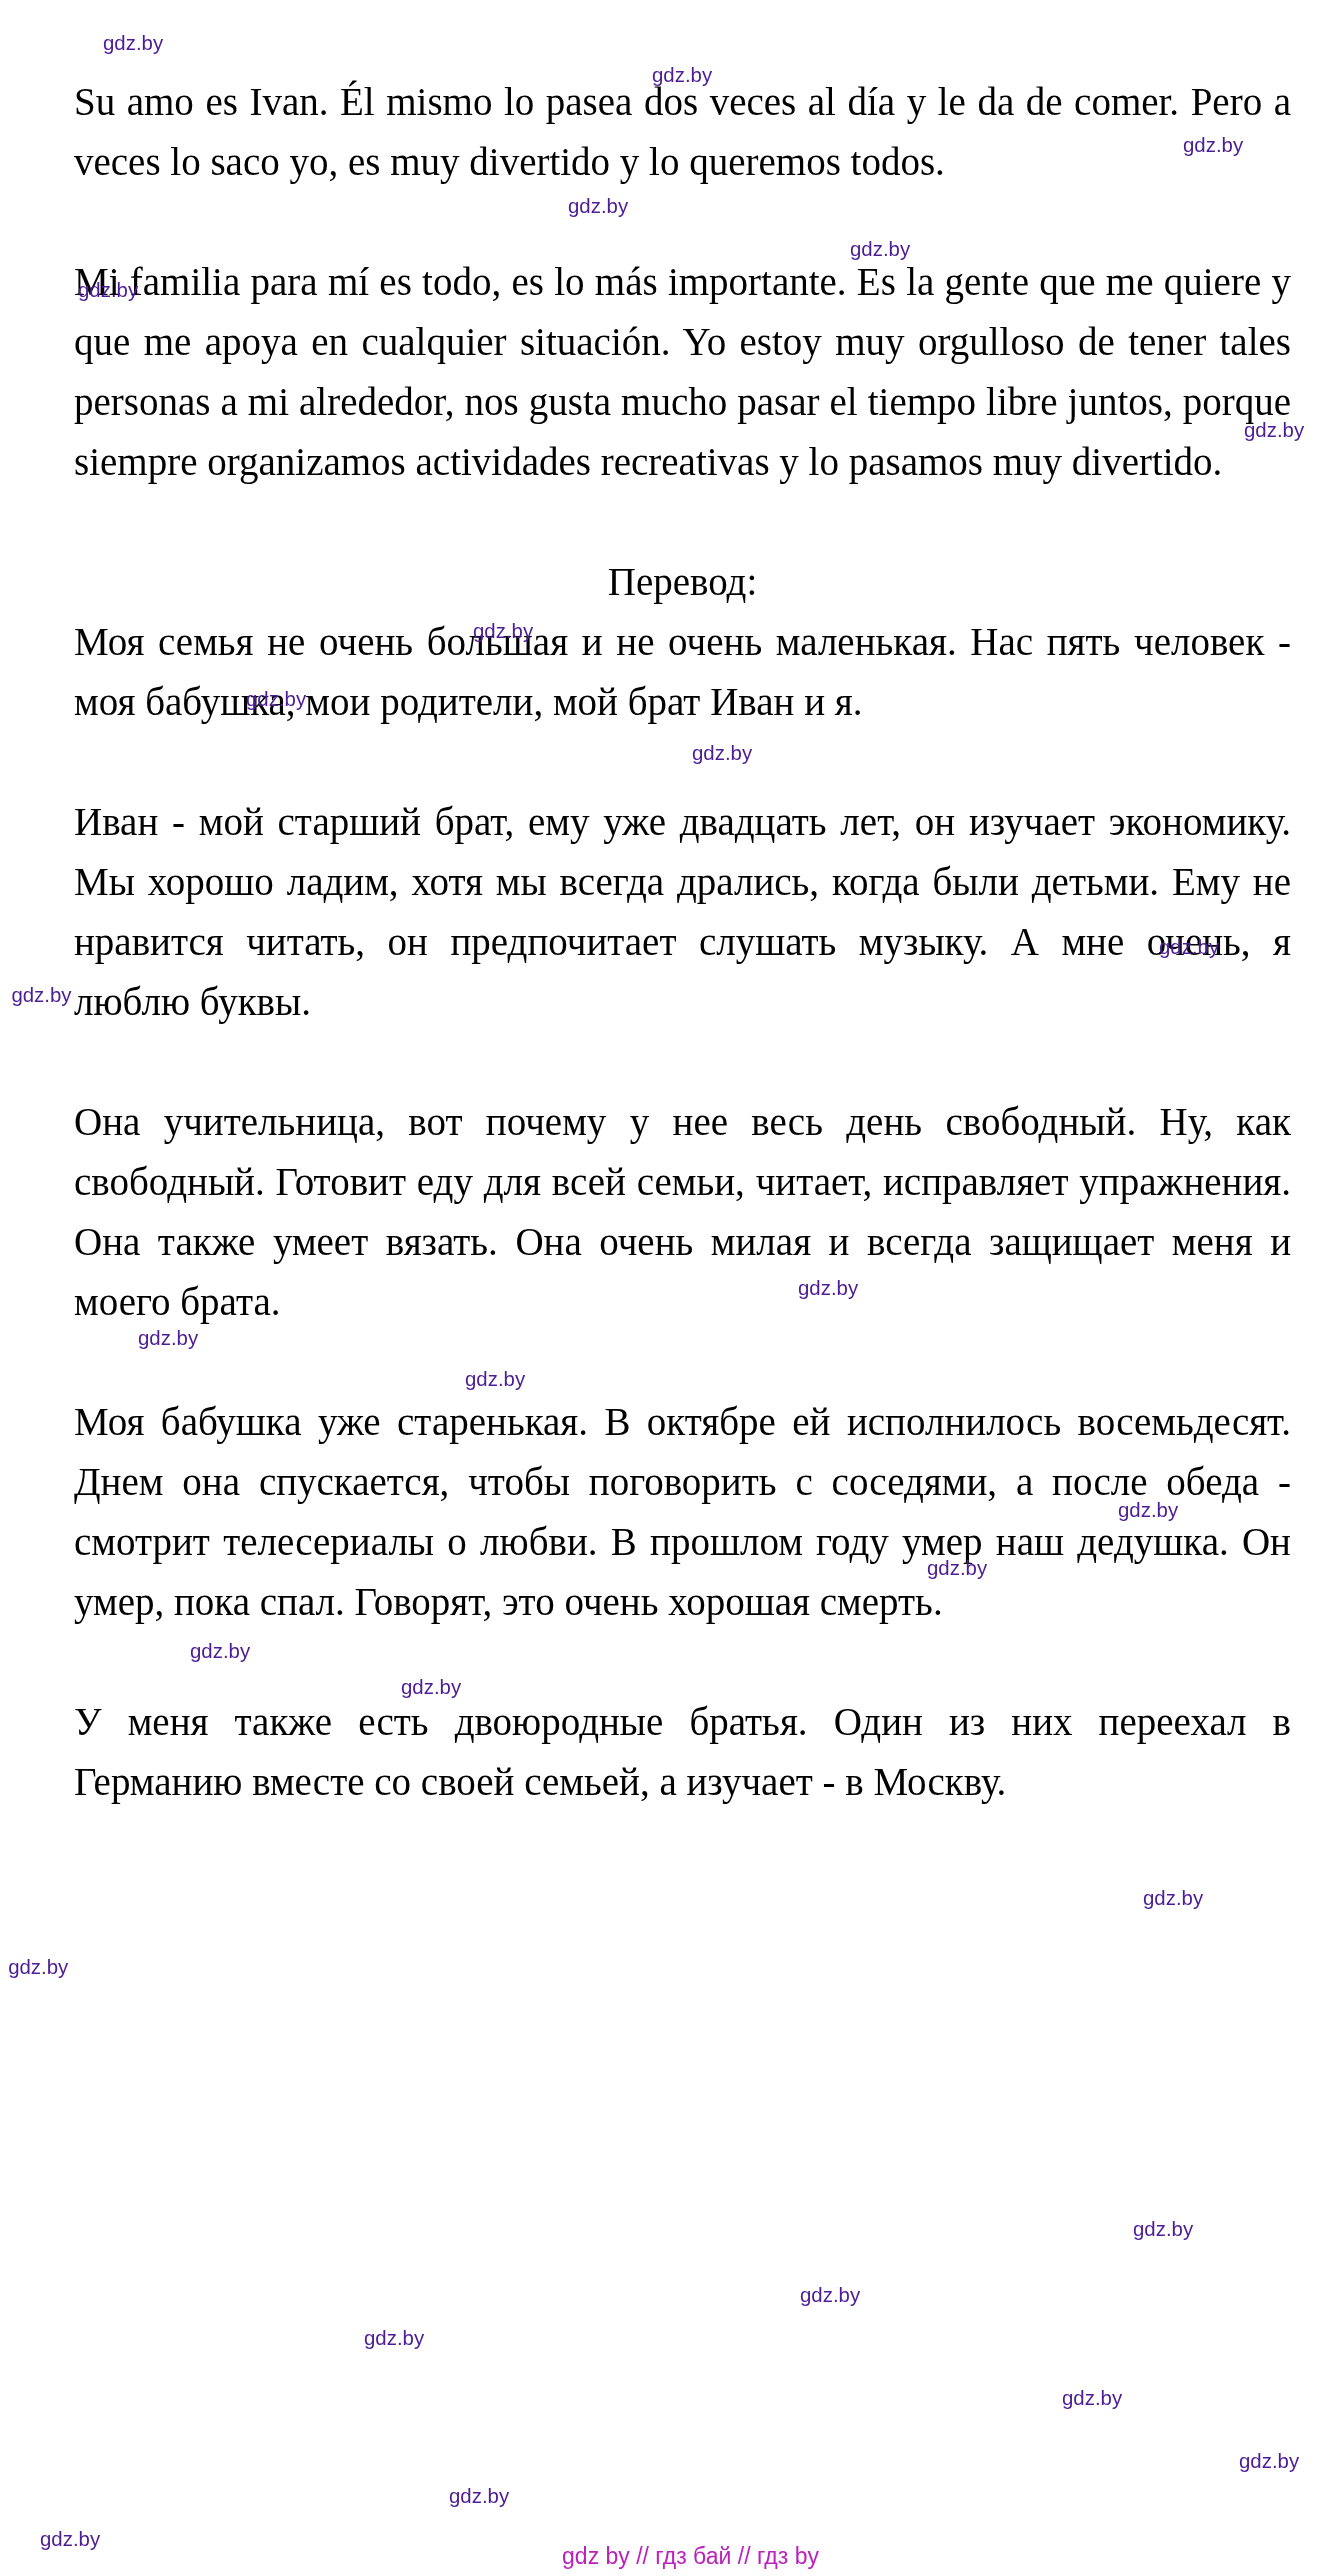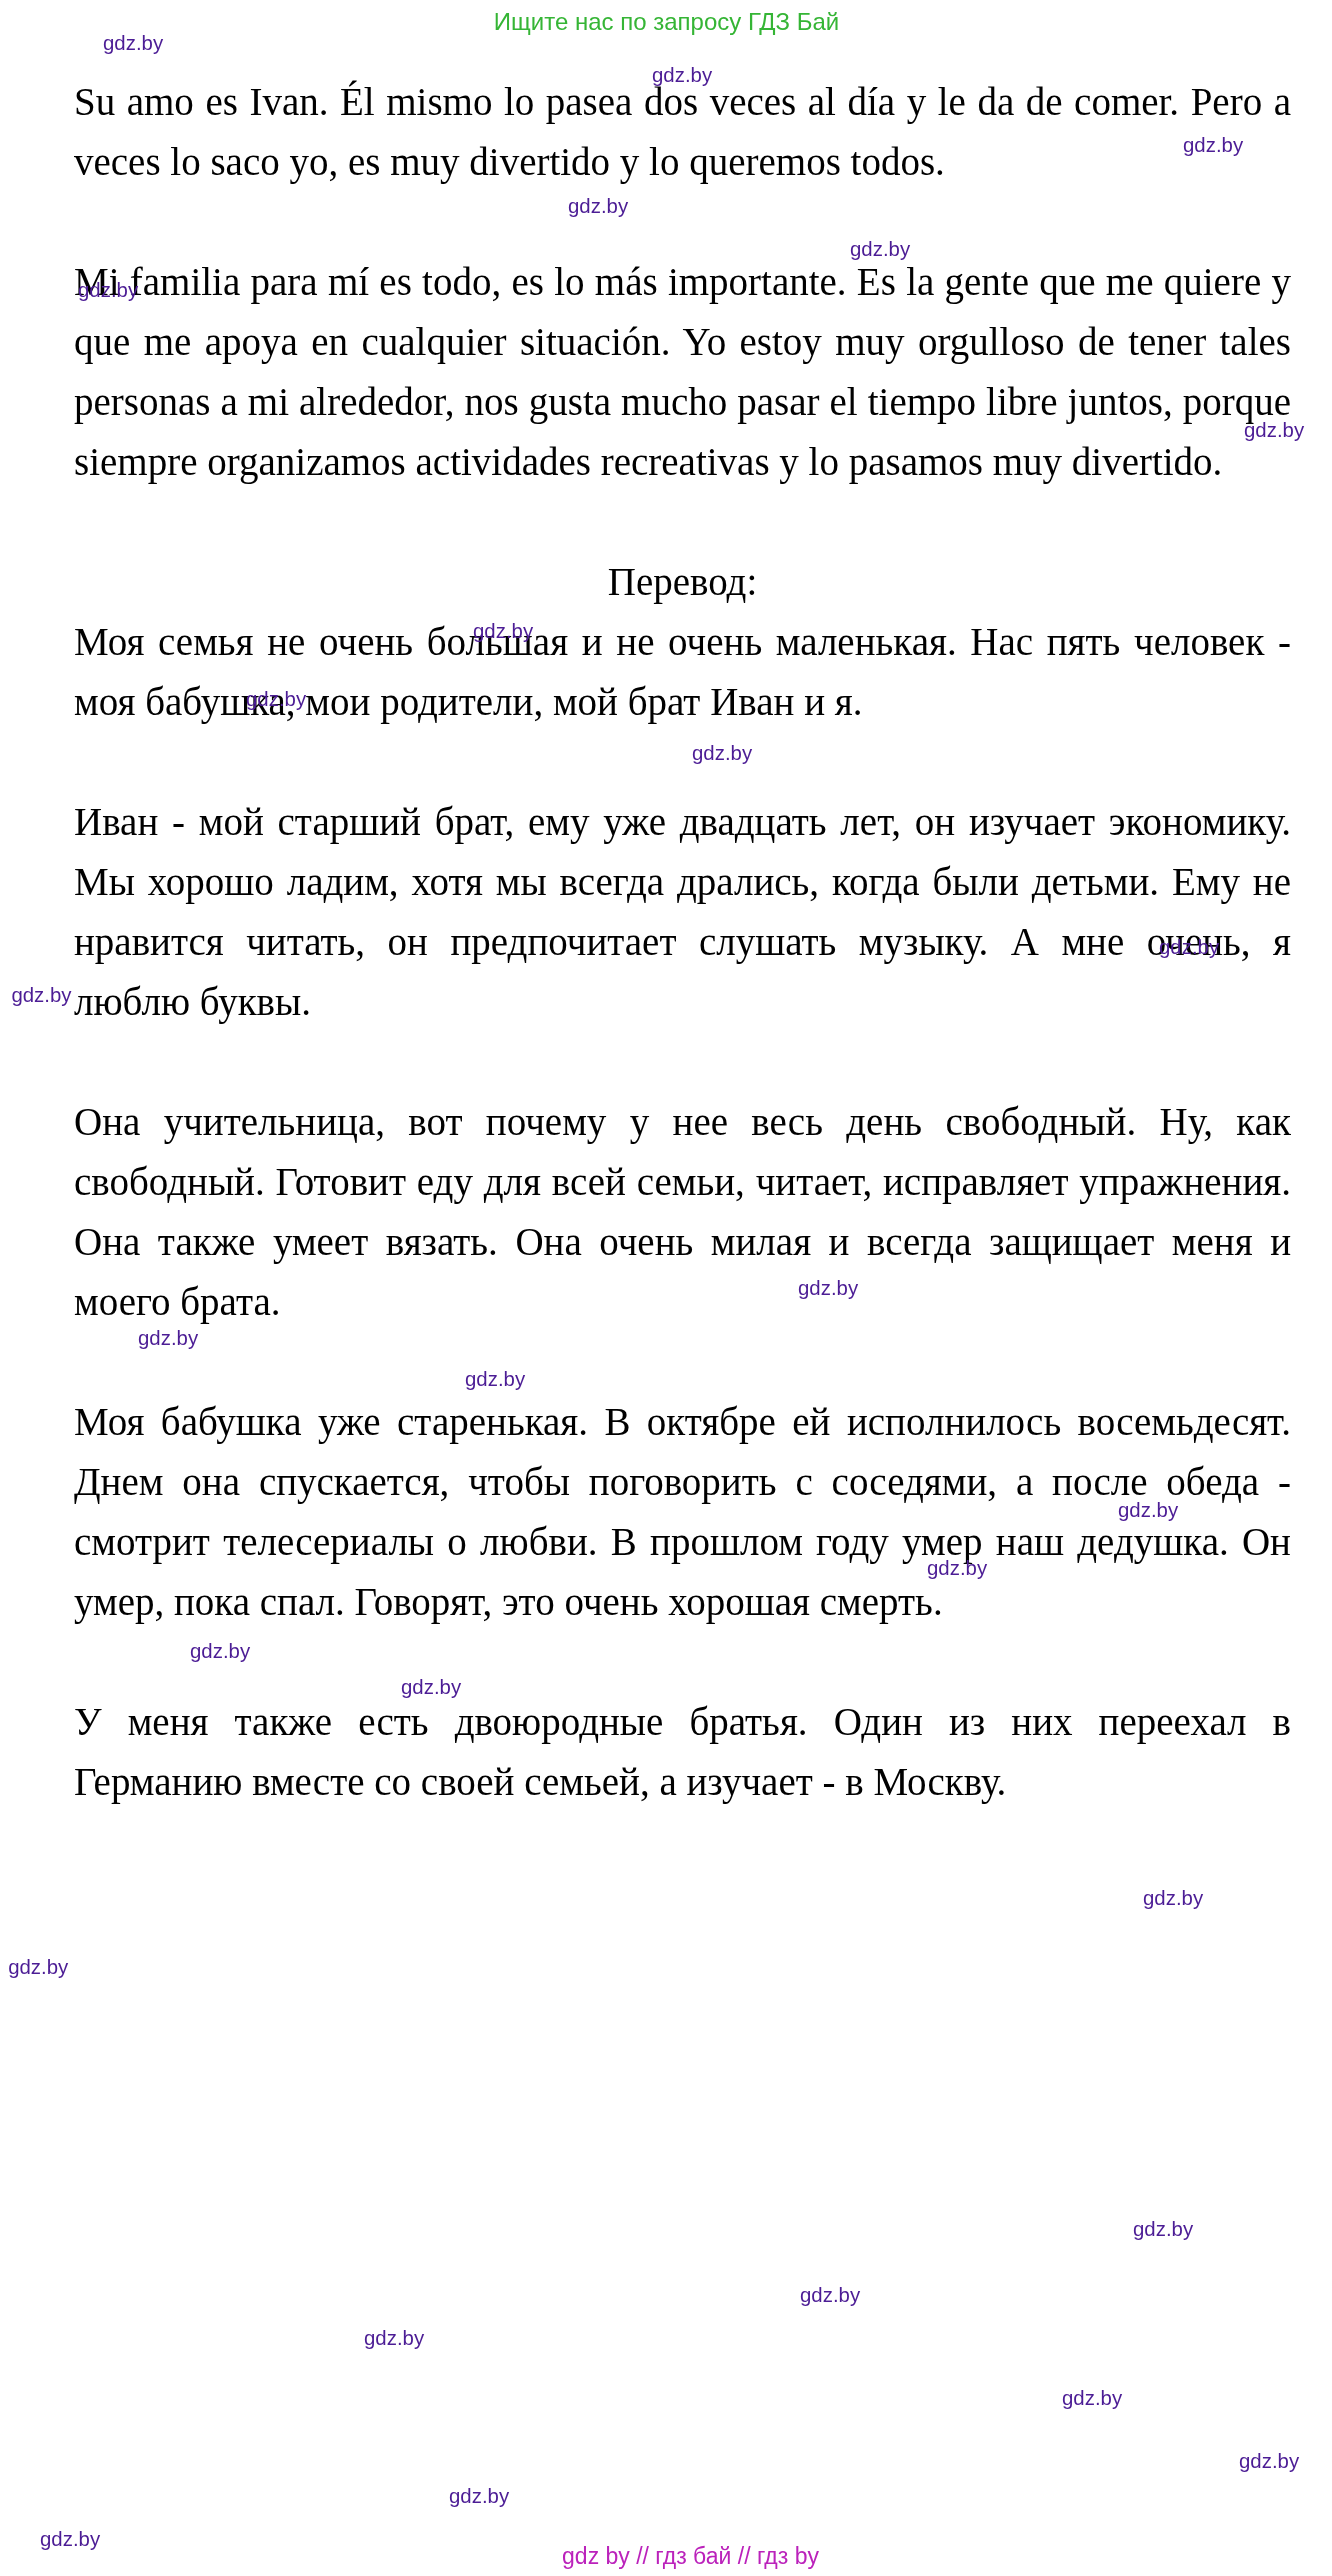--- a/index.html
+++ b/index.html
@@ -63,21 +63,20 @@
     font-size: 23px;
     color: #bb22bb;
     margin-left: 24px;
   }
 </style>
 </head>
 <body>
 
 <div class="page">
 
-  <div class="header-note">Ищите нас по запросу ГДЗ Бай</div>
 
   <div class="body-text">
     <p>Su amo es Ivan. Él mismo lo pasea dos veces al día y le da de comer. Pero a veces lo saco yo, es muy divertido y lo queremos todos.</p>
     <p>Mi familia para mí es todo, es lo más importante. Es la gente que me quiere y que me apoya en cualquier situación. Yo estoy muy orgulloso de tener tales personas a mi alrededor, nos gusta mucho pasar el tiempo libre juntos, porque siempre organizamos actividades recreativas y lo pasamos muy divertido.</p>
     <p class="label no-bottom-gap">Перевод:</p>
     <p>Моя семья не очень большая и не очень маленькая. Нас пять человек - моя бабушка, мои родители, мой брат Иван и я.</p>
     <p>Иван - мой старший брат, ему уже двадцать лет, он изучает экономику. Мы хорошо ладим, хотя мы всегда дрались, когда были детьми. Ему не нравится читать, он предпочитает слушать музыку. А мне очень, я люблю буквы.</p>
     <p>Она учительница, вот почему у нее весь день свободный. Ну, как свободный. Готовит еду для всей семьи, читает, исправляет упражнения. Она также умеет вязать. Она очень милая и всегда защищает меня и моего брата.</p>
     <p>Моя бабушка уже старенькая. В октябре ей исполнилось восемьдесят. Днем она спускается, чтобы поговорить с соседями, а после обеда - смотрит телесериалы о любви. В прошлом году умер наш дедушка. Он умер, пока спал. Говорят, это очень хорошая смерть.</p>
     <p>У меня также есть двоюродные братья. Один из них переехал в Германию вместе со своей семьей, а изучает - в Москву.</p>

